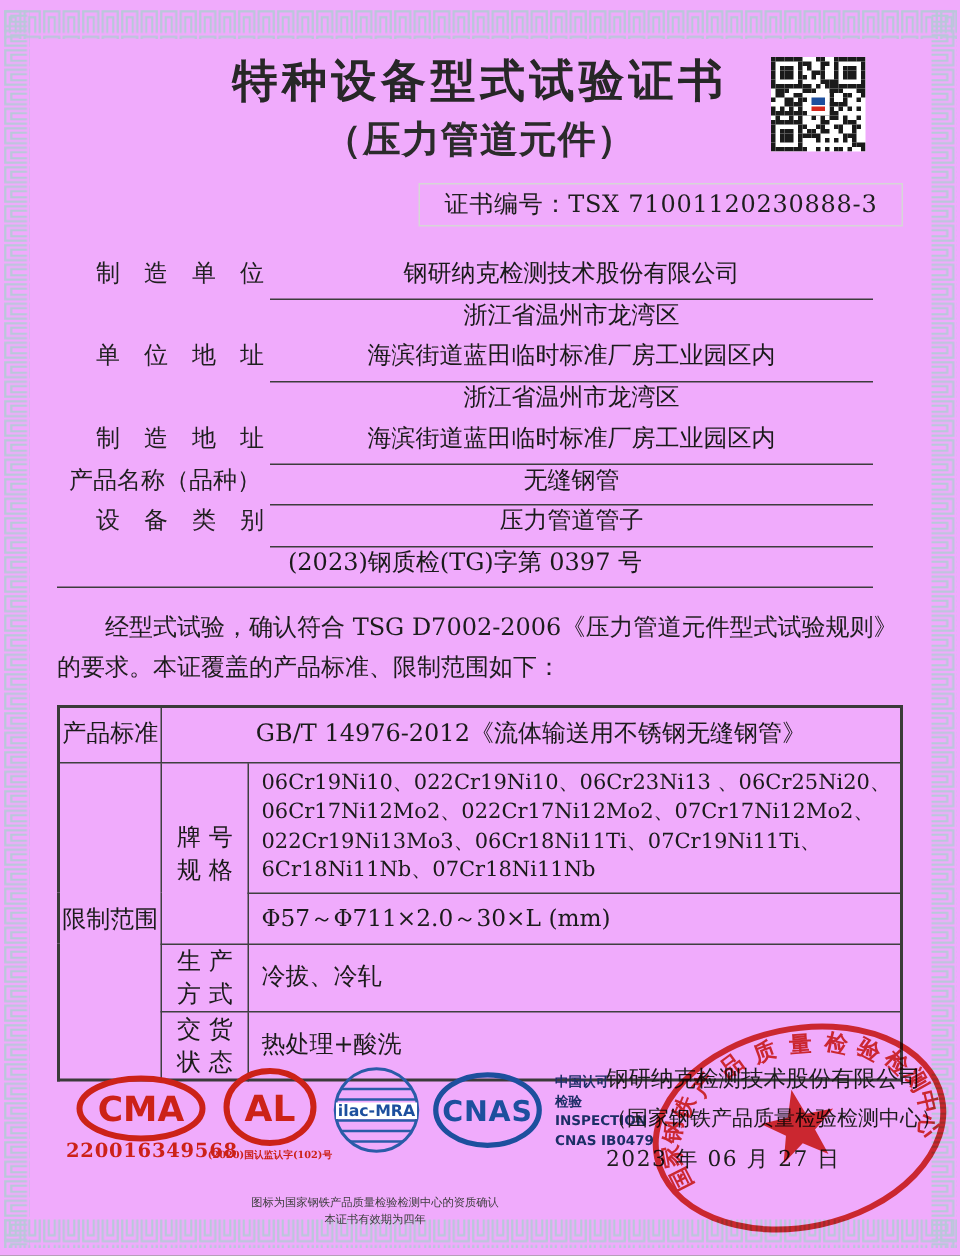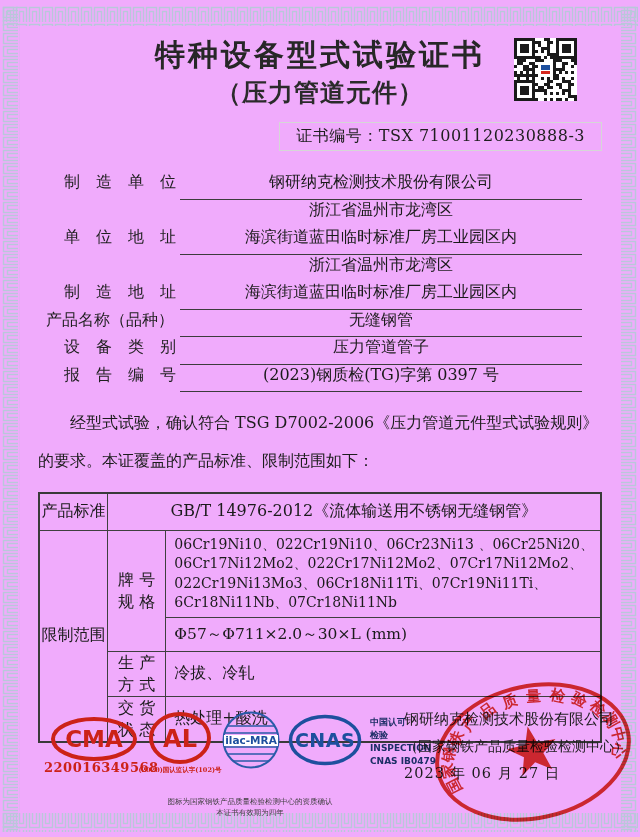--- a/index.html
+++ b/index.html
@@ -32,21 +32,21 @@
   .field-row { display:flex; height:27.5px; font-size:16px; }
   .fl { width:142px; flex:none; padding-left:26px; color:#1f1f1f; white-space:pre; }
   .fl.wide { padding-left:8px; letter-spacing:0; }
   .fv {
     flex:1; text-align:center; border-bottom:1px solid #3c3c3c;
     margin-right:20px; padding-bottom:1px; color:#1a1a1a; white-space:nowrap;
   }
   .fv.noline { border-bottom:none; }
   
   .statement {
-    margin-top:12px; font-size:16px; line-height:38px; color:#1d1d1d;
+    margin-top:12px; font-size:16px; line-height:27px; color:#1d1d1d;
     text-indent:2em; white-space:pre-line;
   }
   
   table.scope { border-collapse:collapse; width:100%; margin-top:12px; }
   table.scope td { border:1px solid #3f3f3f; vertical-align:middle; color:#1b1b1b; }
   table.scope { border:2px solid #3a3a3a; }
   td.c1 { width:85px; text-align:center; font-size:16px; }
   td.c2 { width:72px; text-align:center; font-size:16px; white-space:pre-line; line-height:22px; }
   td.std-val { text-align:center; font-size:16px; height:37px; }
   td.grades { font-size:14px; line-height:19.5px; padding:4px 6px 4px 8px; white-space:pre; height:78px; }
@@ -385,21 +385,20 @@
       </div>
       <div class="field-row">
         <span class="fl wide">产品名称（品种）</span>
         <span class="fv">无缝钢管</span>
       </div>
       <div class="field-row">
         <span class="fl">设　备　类　别</span>
         <span class="fv">压力管道管子</span>
       </div>
       <div class="field-row">
-        <span class="fl">报　告　编　号</span>
         <span class="fv">(2023)钢质检(TG)字第 0397 号</span>
       </div>
     </div>
 
     <div class="statement">经型式试验，确认符合 TSG D7002-2006《压力管道元件型式试验规则》
 的要求。本证覆盖的产品标准、限制范围如下：</div>
 
     <table class="scope">
       <tbody>
           <tr>

